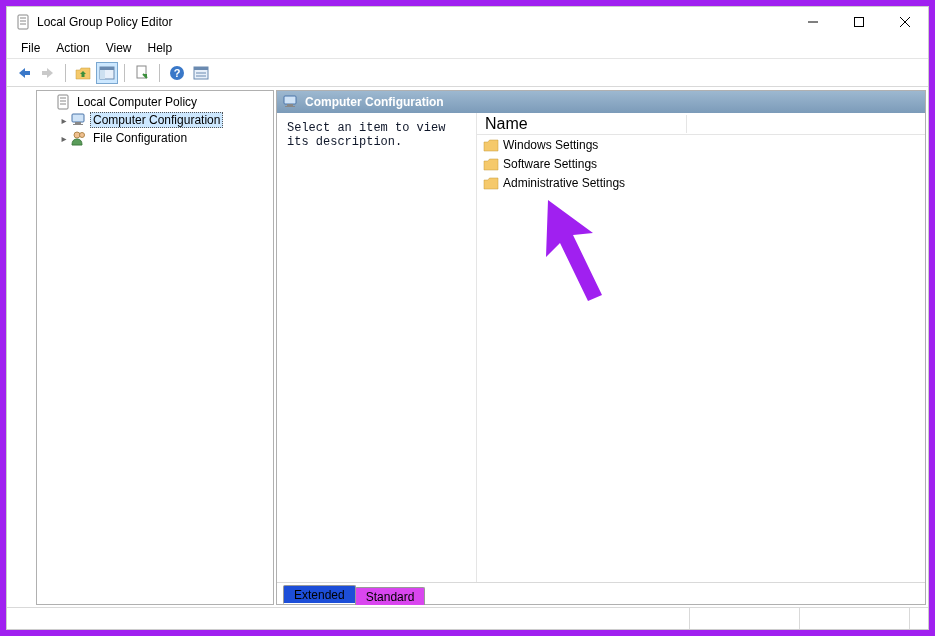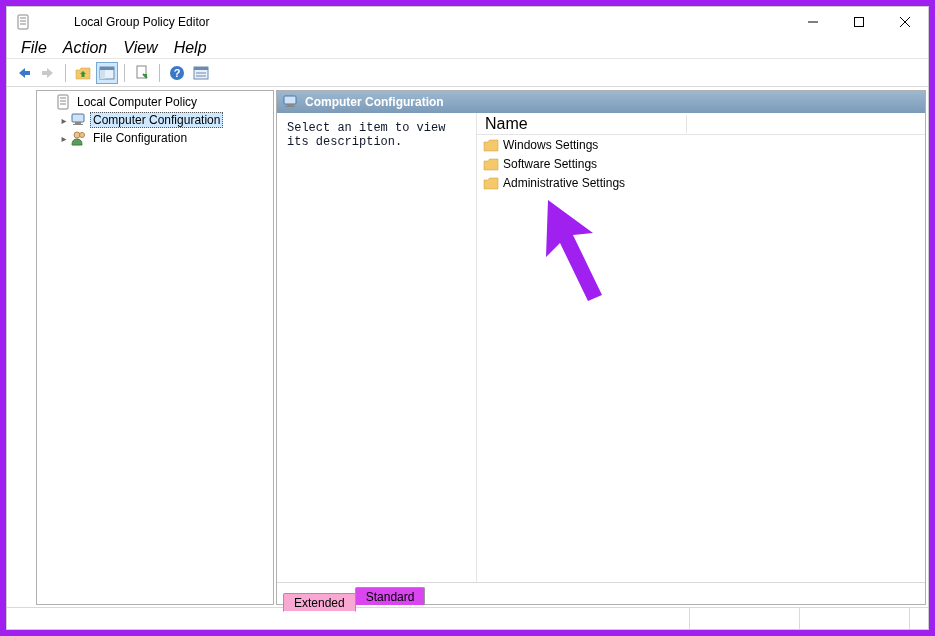--- a/index.html
+++ b/index.html
@@ -21,21 +21,20 @@
     flex-direction: column;
     border: 1px solid #ccc;
   }
   
   .titlebar {
     height: 30px;
     display: flex;
     align-items: center;
     padding: 0 0 0 8px;
     background: #fff;
-    gap: 37px;
   }
   .titlebar .app-icon {
     width: 16px; height: 16px; margin-right: 6px;
   }
   .titlebar .title {
     flex: 1;
     font-size: 12px;
     color: #000;
   }
   .title-controls {
@@ -52,22 +51,21 @@
   
   .menubar {
     height: 22px;
     display: flex;
     align-items: center;
     padding: 0 6px;
     border-bottom: 1px solid #e5e5e5;
   }
   .menu-item {
     padding: 2px 8px;
-    font-size: 16px;
-    font-style: italic;
+    font-size: 12px;
   }
   
   .toolbar {
     height: 28px;
     display: flex;
     align-items: center;
     padding: 2px 6px;
     border-bottom: 1px solid #d9d9d9;
     gap: 2px;
   }
@@ -194,22 +192,22 @@
     border-bottom: none;
     background: #d946ef;
     padding: 2px 10px 1px 10px;
     font-size: 12px;
     margin-right: -1px;
     position: relative;
     top: 1px;
     border-radius: 2px 2px 0 0;
   }
   .tab.active {
-    background: #f9a8d4;
-    top: 8px;
+    background: #1d4ed8;
+    top: 0;
     border-bottom: 1px solid #fff;
   }
   .statusbar {
     height: 22px;
     border-top: 1px solid #d9d9d9;
     display: flex;
   }
   .status-cell {
     flex: 1;
     border-right: 1px solid #d9d9d9;

